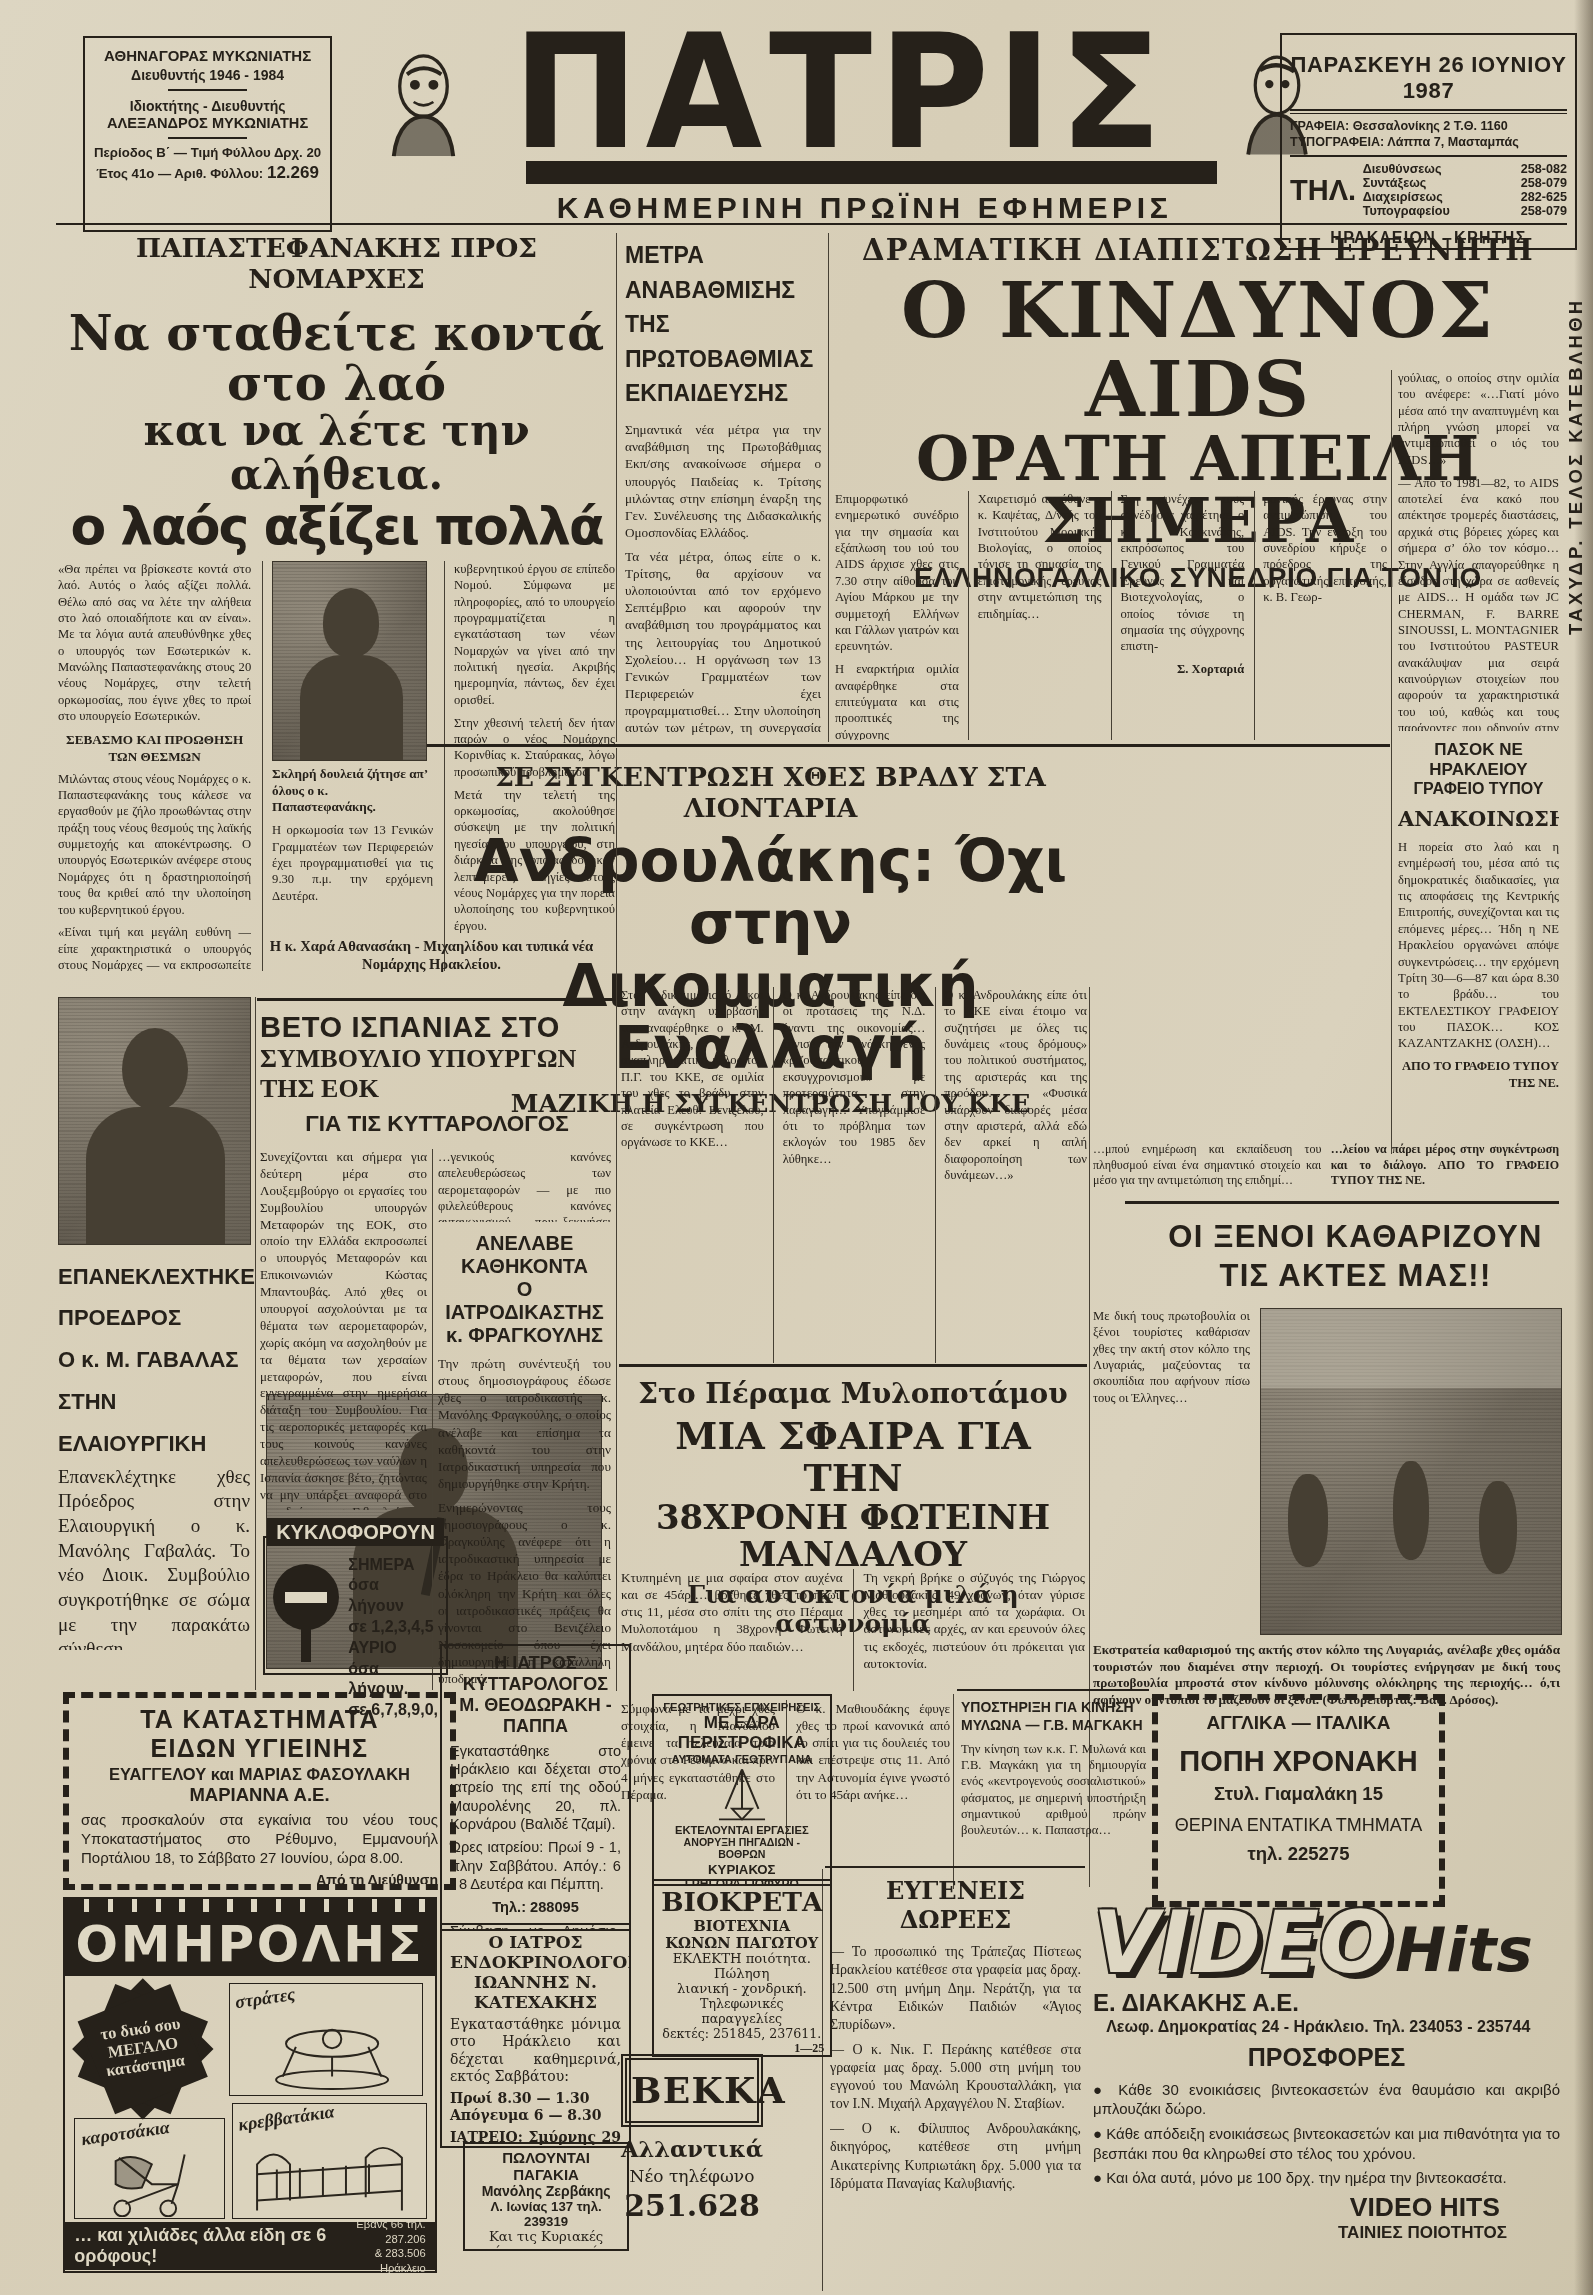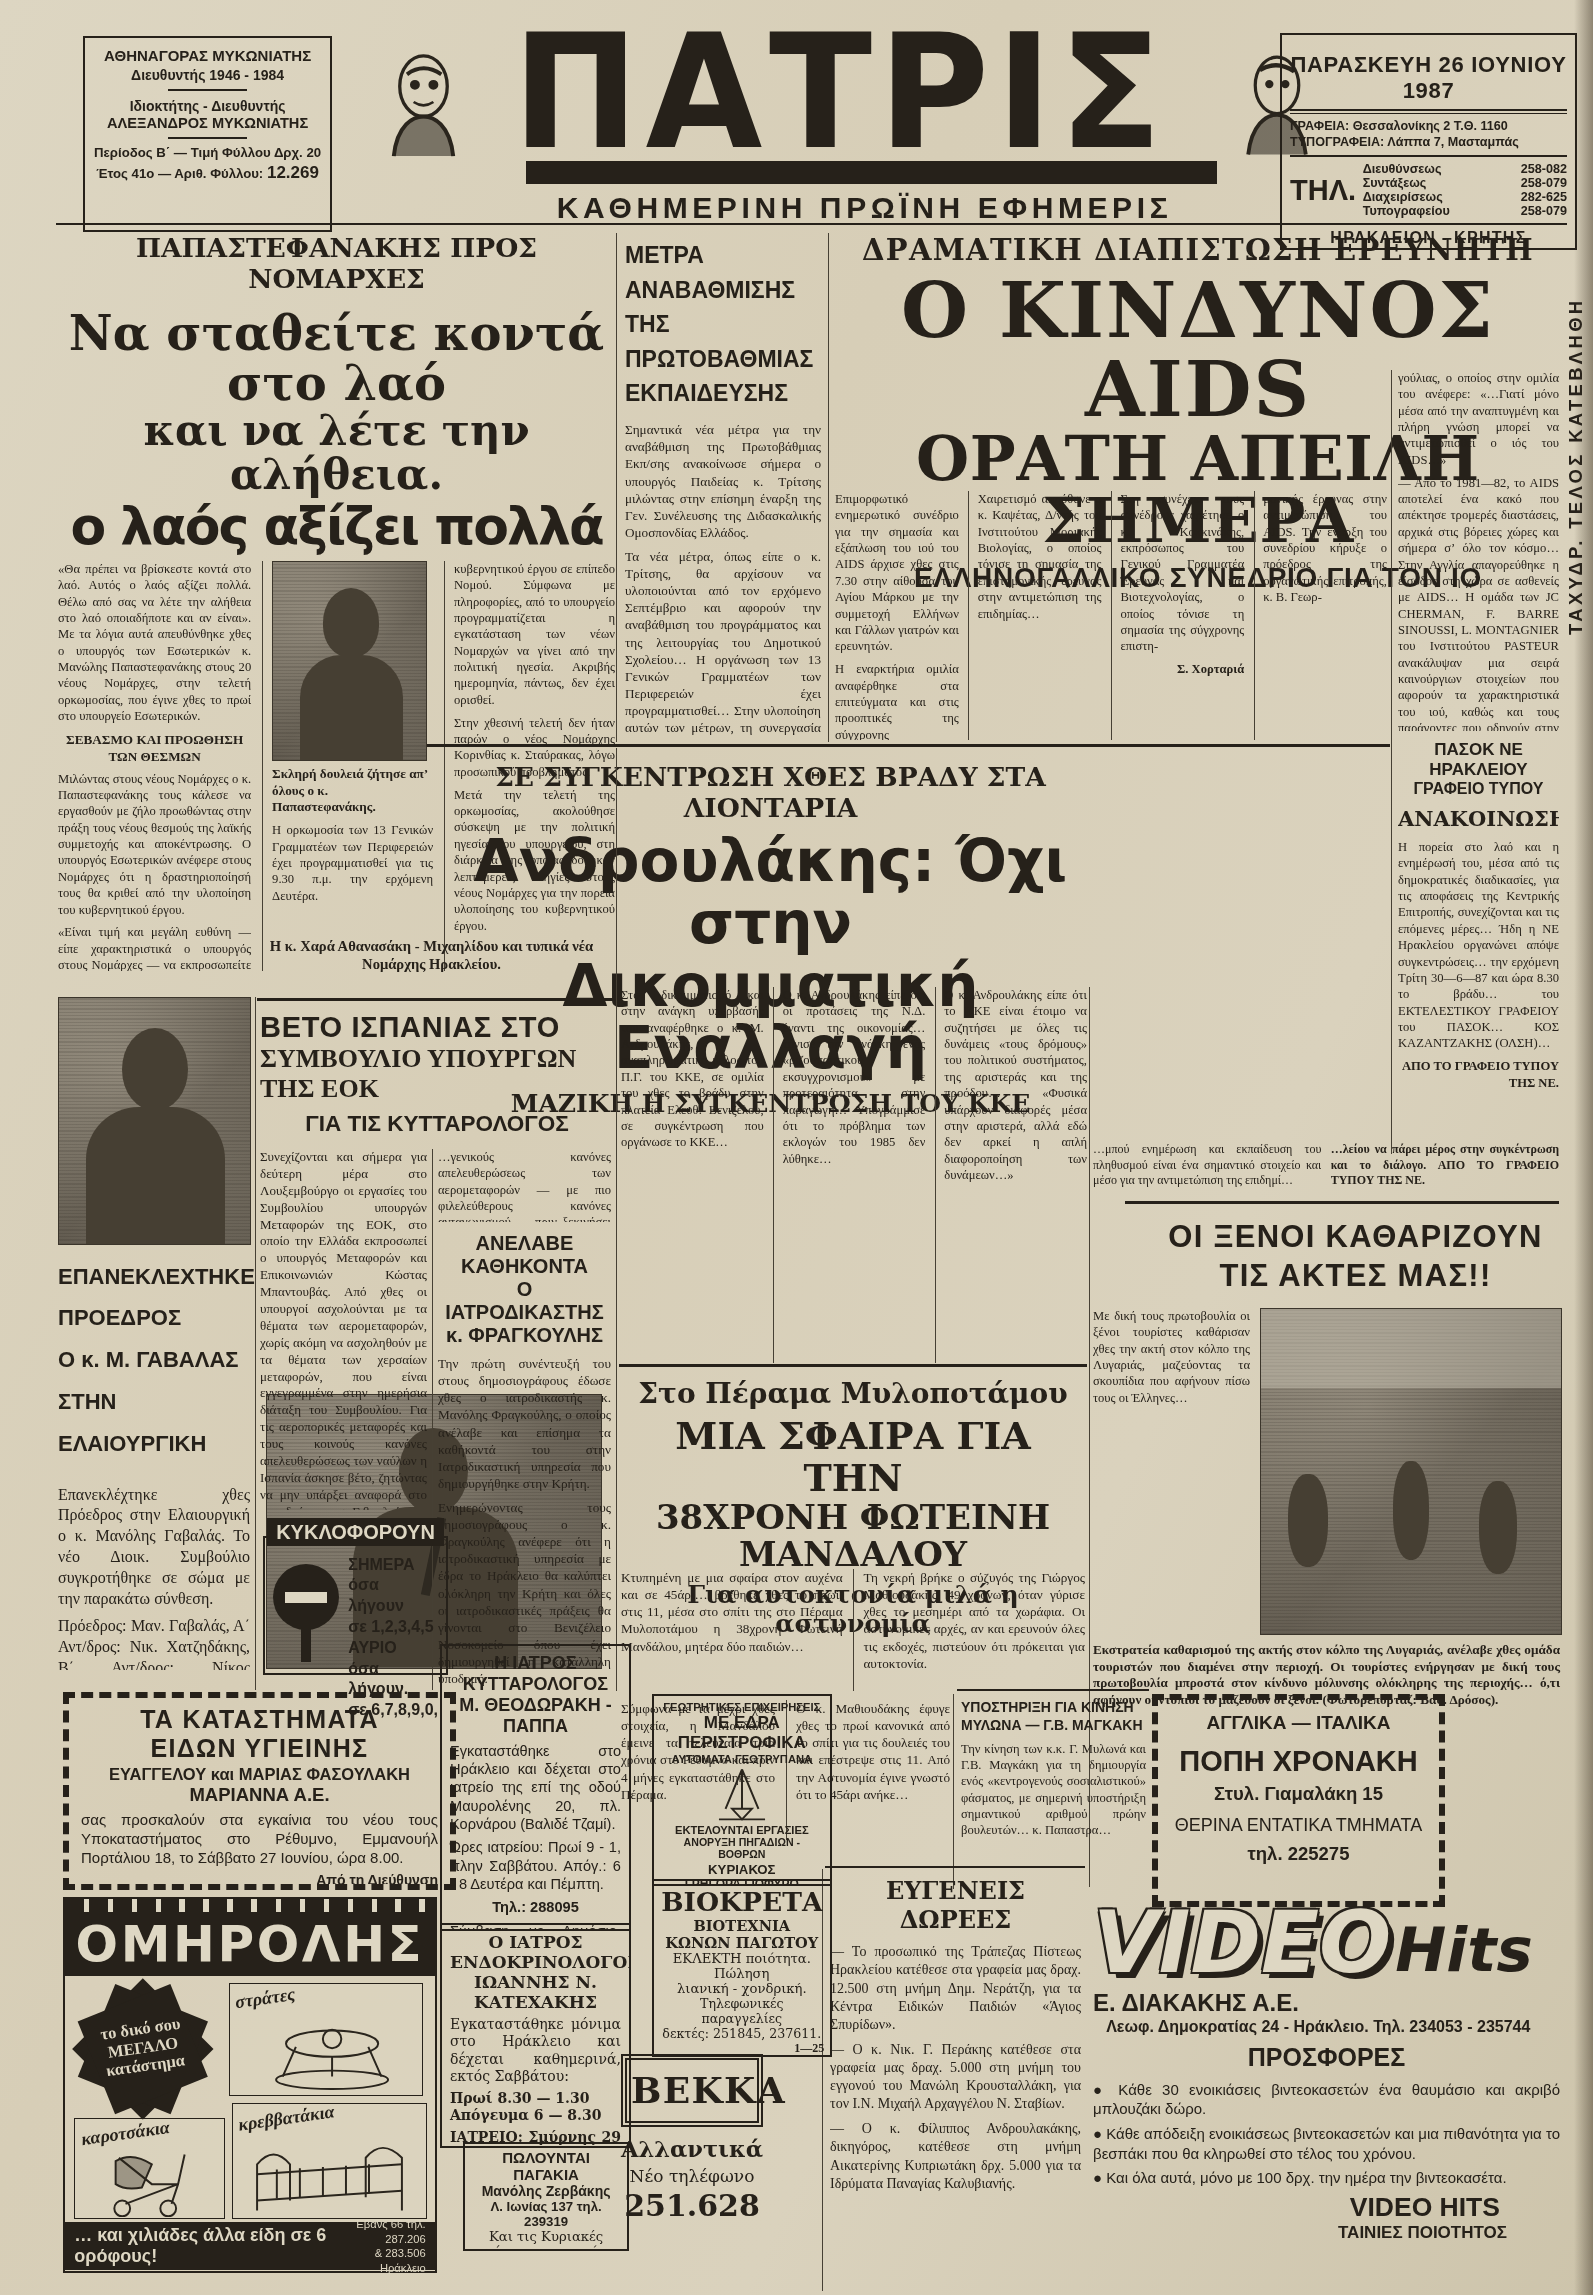--- a/index.html
+++ b/index.html
@@ -271,21 +271,21 @@
     <div class="photo" style="width:191px;height:246px;">
       <div class="blob" style="left:63px;top:30px;width:66px;height:83px;border-radius:50%;"></div>
       <div class="blob" style="left:26.5px;top:109px;width:139px;height:137px;border-radius:38% 38% 0 0;"></div>
     </div>
     <div class="sans b" style="font-size:22px;line-height:1.9;margin-top:10.6px;">
       <div>ΕΠΑΝΕΚΛΕΧΤΗΚΕ</div>
       <div>ΠΡΟΕΔΡΟΣ</div>
       <div>Ο κ. Μ. ΓΑΒΑΛΑΣ</div>
       <div>ΣΤΗΝ ΕΛΑΙΟΥΡΓΙΚΗ</div>
     </div>
-    <div class="body-sm ovh" style="font-size:16px;margin-top:20px;height:185px;">
+    <div class="body-sm ovh" style="font-size:19px;margin-top:0;height:185px;">
       <p>Επανεκλέχτηκε χθες Πρόεδρος στην Ελαιουργική ο κ. Μανόλης Γαβαλάς. Το νέο Διοικ. Συμβούλιο συγκροτήθηκε σε σώμα με την παρακάτω σύνθεση.</p>
       <p>Πρόεδρος: Μαν. Γαβαλάς, Α΄ Αντ/δρος: Νικ. Χατζηδάκης, Β΄ Αντ/δρος: Νίκος Δασκαλάκης, Γραμματέας: Σπ. Μπουνιαλάκης, Ταμίας: Χρ. Χριστοφοράκης, Μέλη: Δ. Λεμπιδάκης, Σπ. Παρασχάκης, Θ. Ακριβουδάκης…</p>
     </div>
   </section>
 
   <section class="abs" style="left:263px;top:1518px;width:185px;height:153px;">
     <div class="ctr" style="position:relative;z-index:2;">
       <span class="ink sans b" style="color:#ded7c3;font-size:20px;padding:2.6px 9.3px;display:inline-block;">ΚΥΚΛΟΦΟΡΟΥΝ</span>
     </div>
     <div class="bx" style="margin-top:-10.6px;padding:17px 8px 6.6px;height:112px;display:flex;gap:9.3px;align-items:flex-start;">

